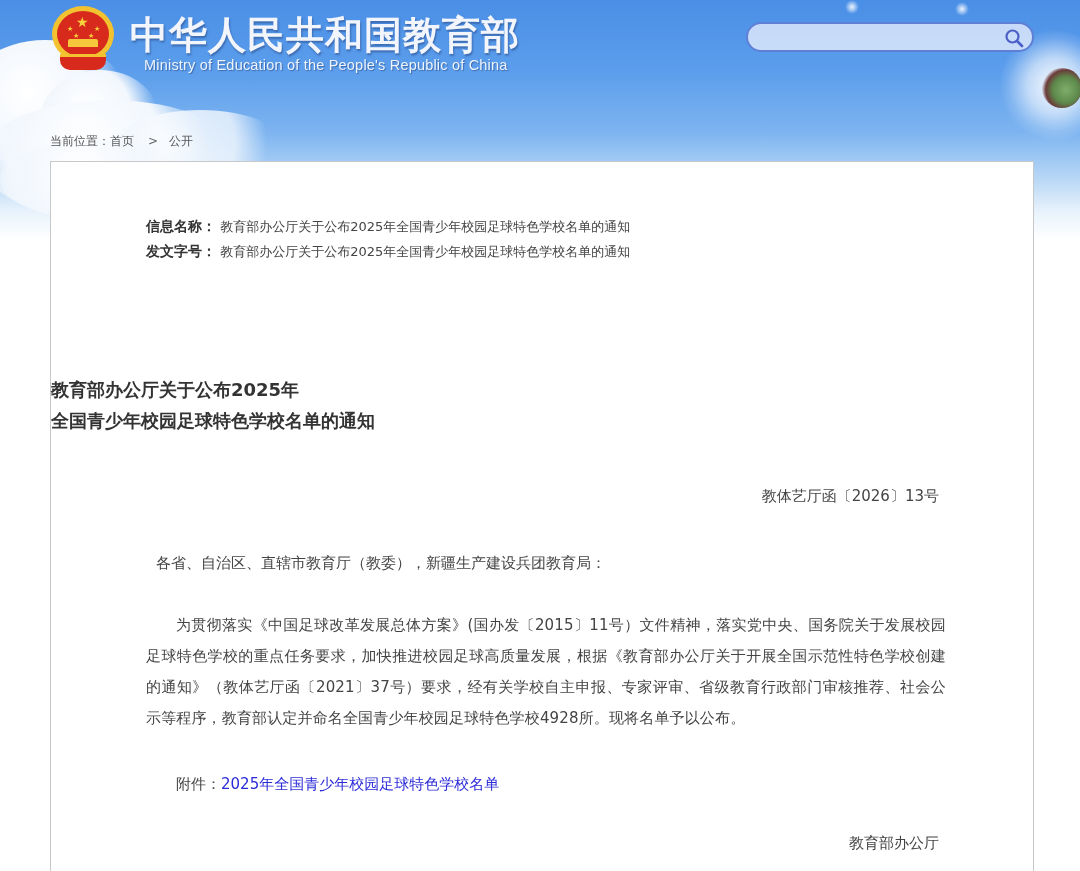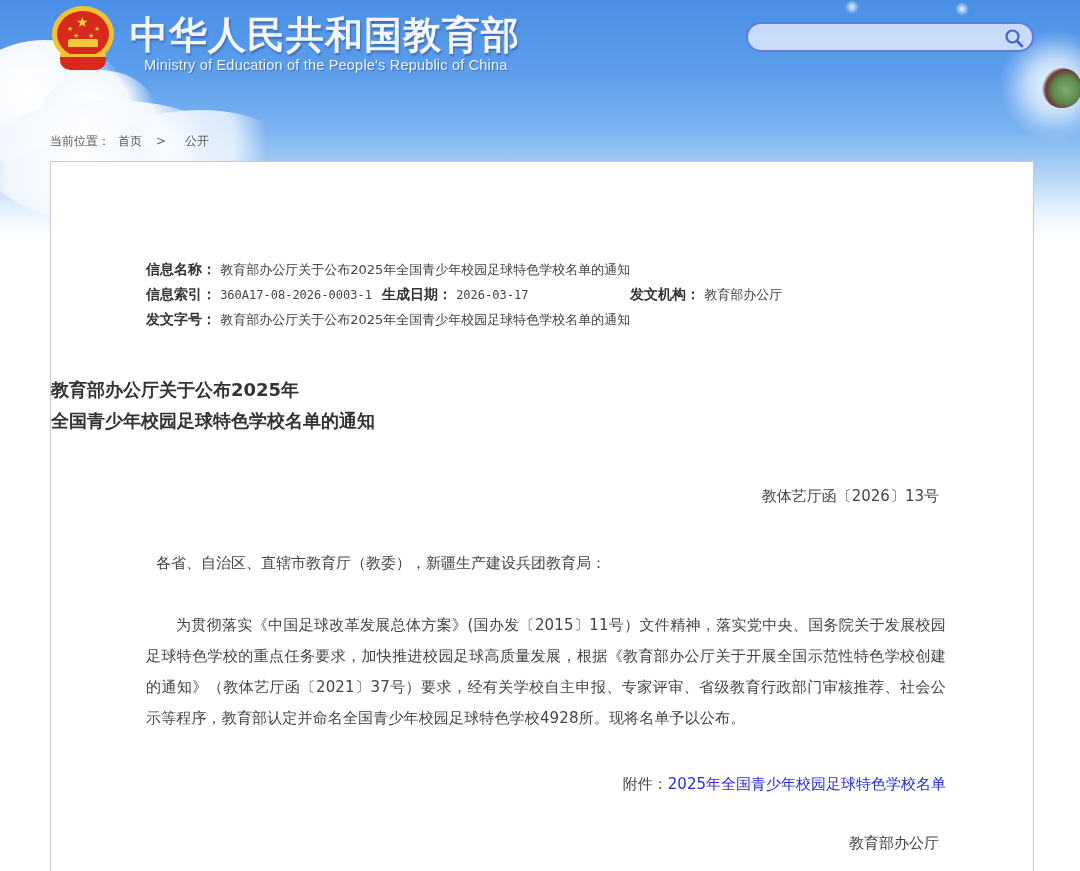--- a/index.html
+++ b/index.html
@@ -44,41 +44,41 @@
   .search-box { position: absolute; left: 746px; top: 22px; width: 288px; height: 30px; border-radius: 15px;
     background: rgba(220,232,250,0.85); border: 2px solid #5f7fd6; }
   .search-box input { position: absolute; left: 12px; top: 3px; width: 240px; height: 20px; border: none; outline: none;
     background: transparent; font-size: 13px; color: #333; }
   .search-icon { position: absolute; right: 7px; top: 3px; width: 22px; height: 22px; cursor: pointer; }
 
   
   .breadcrumb { position: absolute; left: 50px; top: 133px; font-size: 12px; color: #555; white-space: nowrap; }
   .breadcrumb span { display: inline-block; }
   .breadcrumb .sep { margin: 0 11px 0 14px; color: #666; }
-  .breadcrumb a { color: #555; text-decoration: none; margin-left: 8px; }
+  .breadcrumb a { color: #555; text-decoration: none; }
 
   
   .panel { position: absolute; left: 50px; top: 161px; width: 984px; height: 720px; background: #fff;
     border: 1px solid #c8c8c8; border-bottom: none; }
 
-  .meta { position: absolute; left: 95px; top: 52px; font-size: 13px; line-height: 25px; color: #444; margin-top: 43px; }
+  .meta { position: absolute; left: 95px; top: 52px; font-size: 13px; line-height: 25px; color: #444; }
   .meta-row { position: relative; height: 25px; white-space: nowrap; }
   .meta-label { font-weight: bold; color: #333; font-size: 14px; }
   .meta-value { color: #444; font-size: 13px; }
   .meta-value.mono { font-family: "DejaVu Sans Mono", "Liberation Mono", monospace; font-size: 12px; }
 
   .doc-title { position: absolute; left: 0; width: 984px; top: 212px; font-weight: bold;
     font-size: 18px; line-height: 31px; color: #333; }
 
   .doc-number { position: absolute; right: 94px; top: 325px; font-size: 15px; color: #444; }
 
   .body-text { position: absolute; left: 95px; width: 800px; font-size: 15px; color: #444; line-height: 31px; }
   .salutation { top: 386px; margin-left: 10px; }
   .para { top: 448px; text-indent: 30px; text-align: justify; letter-spacing: 0.15px; }
-  .attachment { top: 607px; padding-left: 30px; text-align: right; }
+  .attachment { top: 607px; padding-left: 30px; }
   .attachment a { color: #2b2bd8; text-decoration: none; }
   .signature { position: absolute; right: 94px; top: 672px; font-size: 15px; color: #444; }
 </style>
 </head>
 <body>
 
 <div class="banner">
   <div class="cloud c1"></div>
   <div class="cloud c2"></div>
   <div class="cloud c3"></div>
@@ -121,30 +121,20 @@
 </div>
 
 <div class="panel">
 
   <div class="meta">
     <div class="meta-row">
       <span class="meta-label">信息名称：</span>
       <span class="meta-value">教育部办公厅关于公布2025年全国青少年校园足球特色学校名单的通知</span>
     </div>
     <div class="meta-row">
-      <span class="meta-label">信息索引：</span>
-      <span class="meta-value mono">360A17-08-2026-0003-1</span>
-      <span class="meta-label" style="margin-left:6px;">生成日期：</span>
-      <span class="meta-value mono">2026-03-17</span>
-      <span style="position:absolute;left:484px;top:0;">
-        <span class="meta-label">发文机构：</span>
-        <span class="meta-value">教育部办公厅</span>
-      </span>
-    </div>
-    <div class="meta-row">
       <span class="meta-label">发文字号：</span>
       <span class="meta-value">教育部办公厅关于公布2025年全国青少年校园足球特色学校名单的通知</span>
     </div>
   </div>
 
   <div class="doc-title">
     <div>教育部办公厅关于公布2025年</div>
     <div>全国青少年校园足球特色学校名单的通知</div>
   </div>
 

